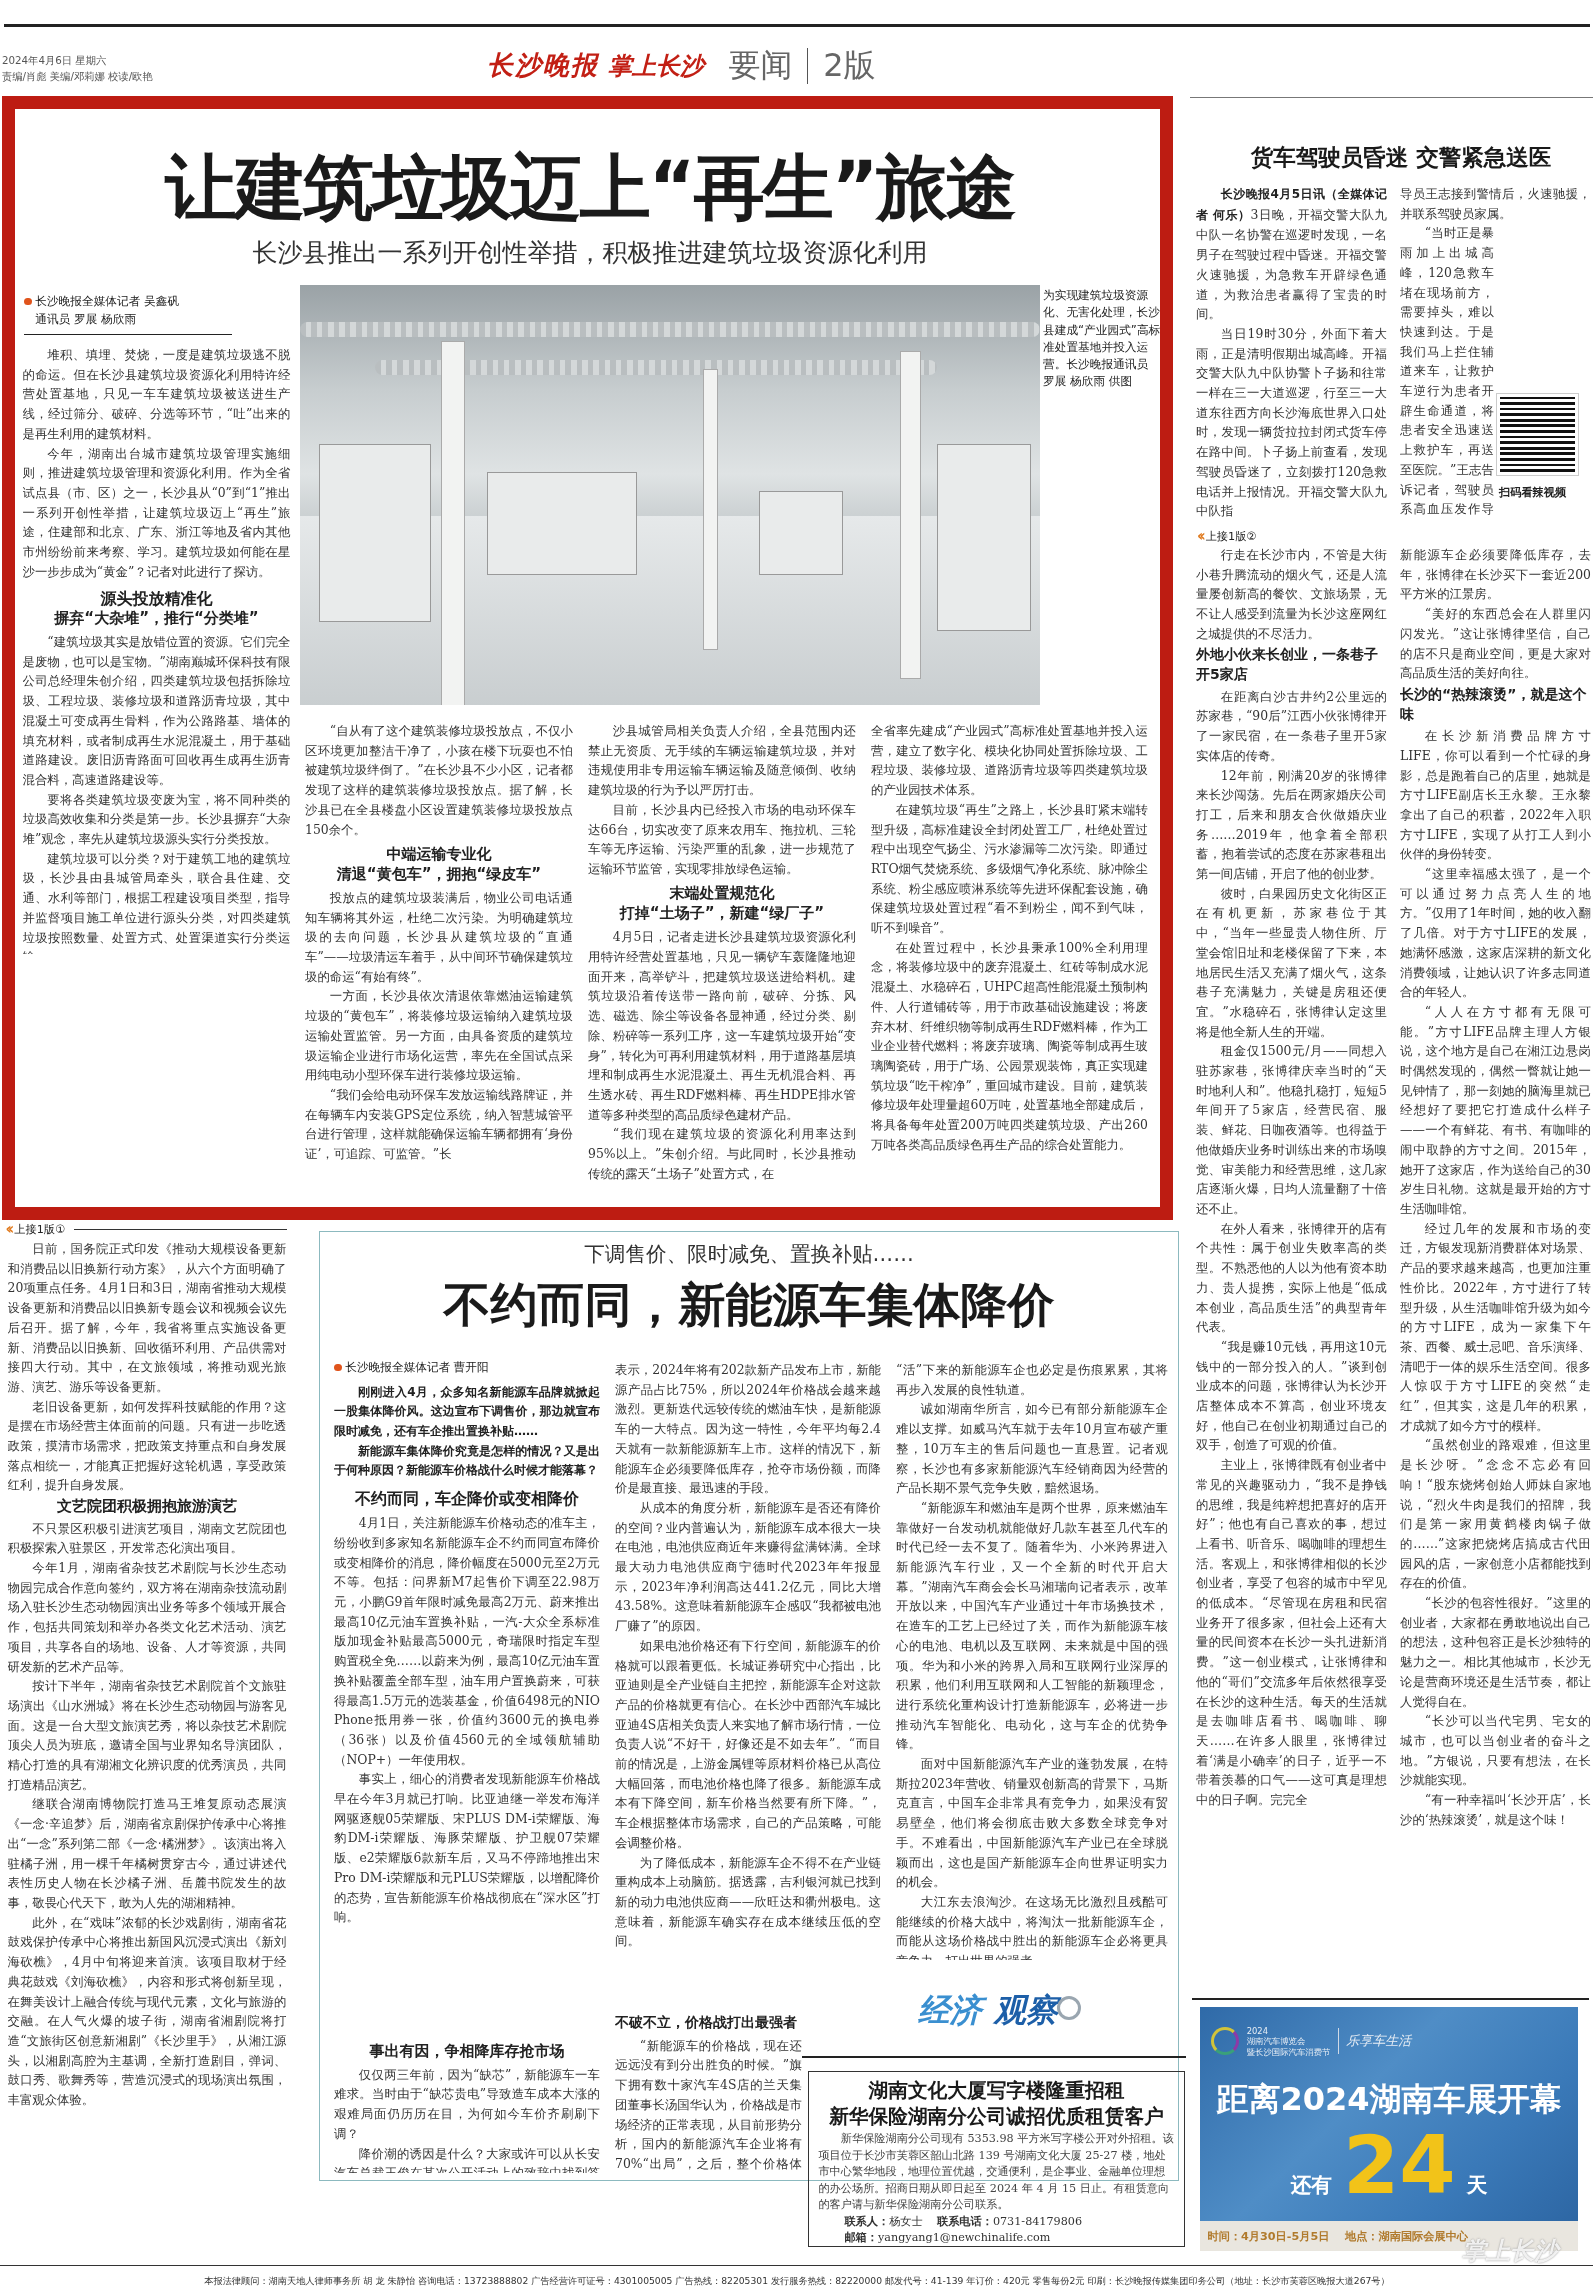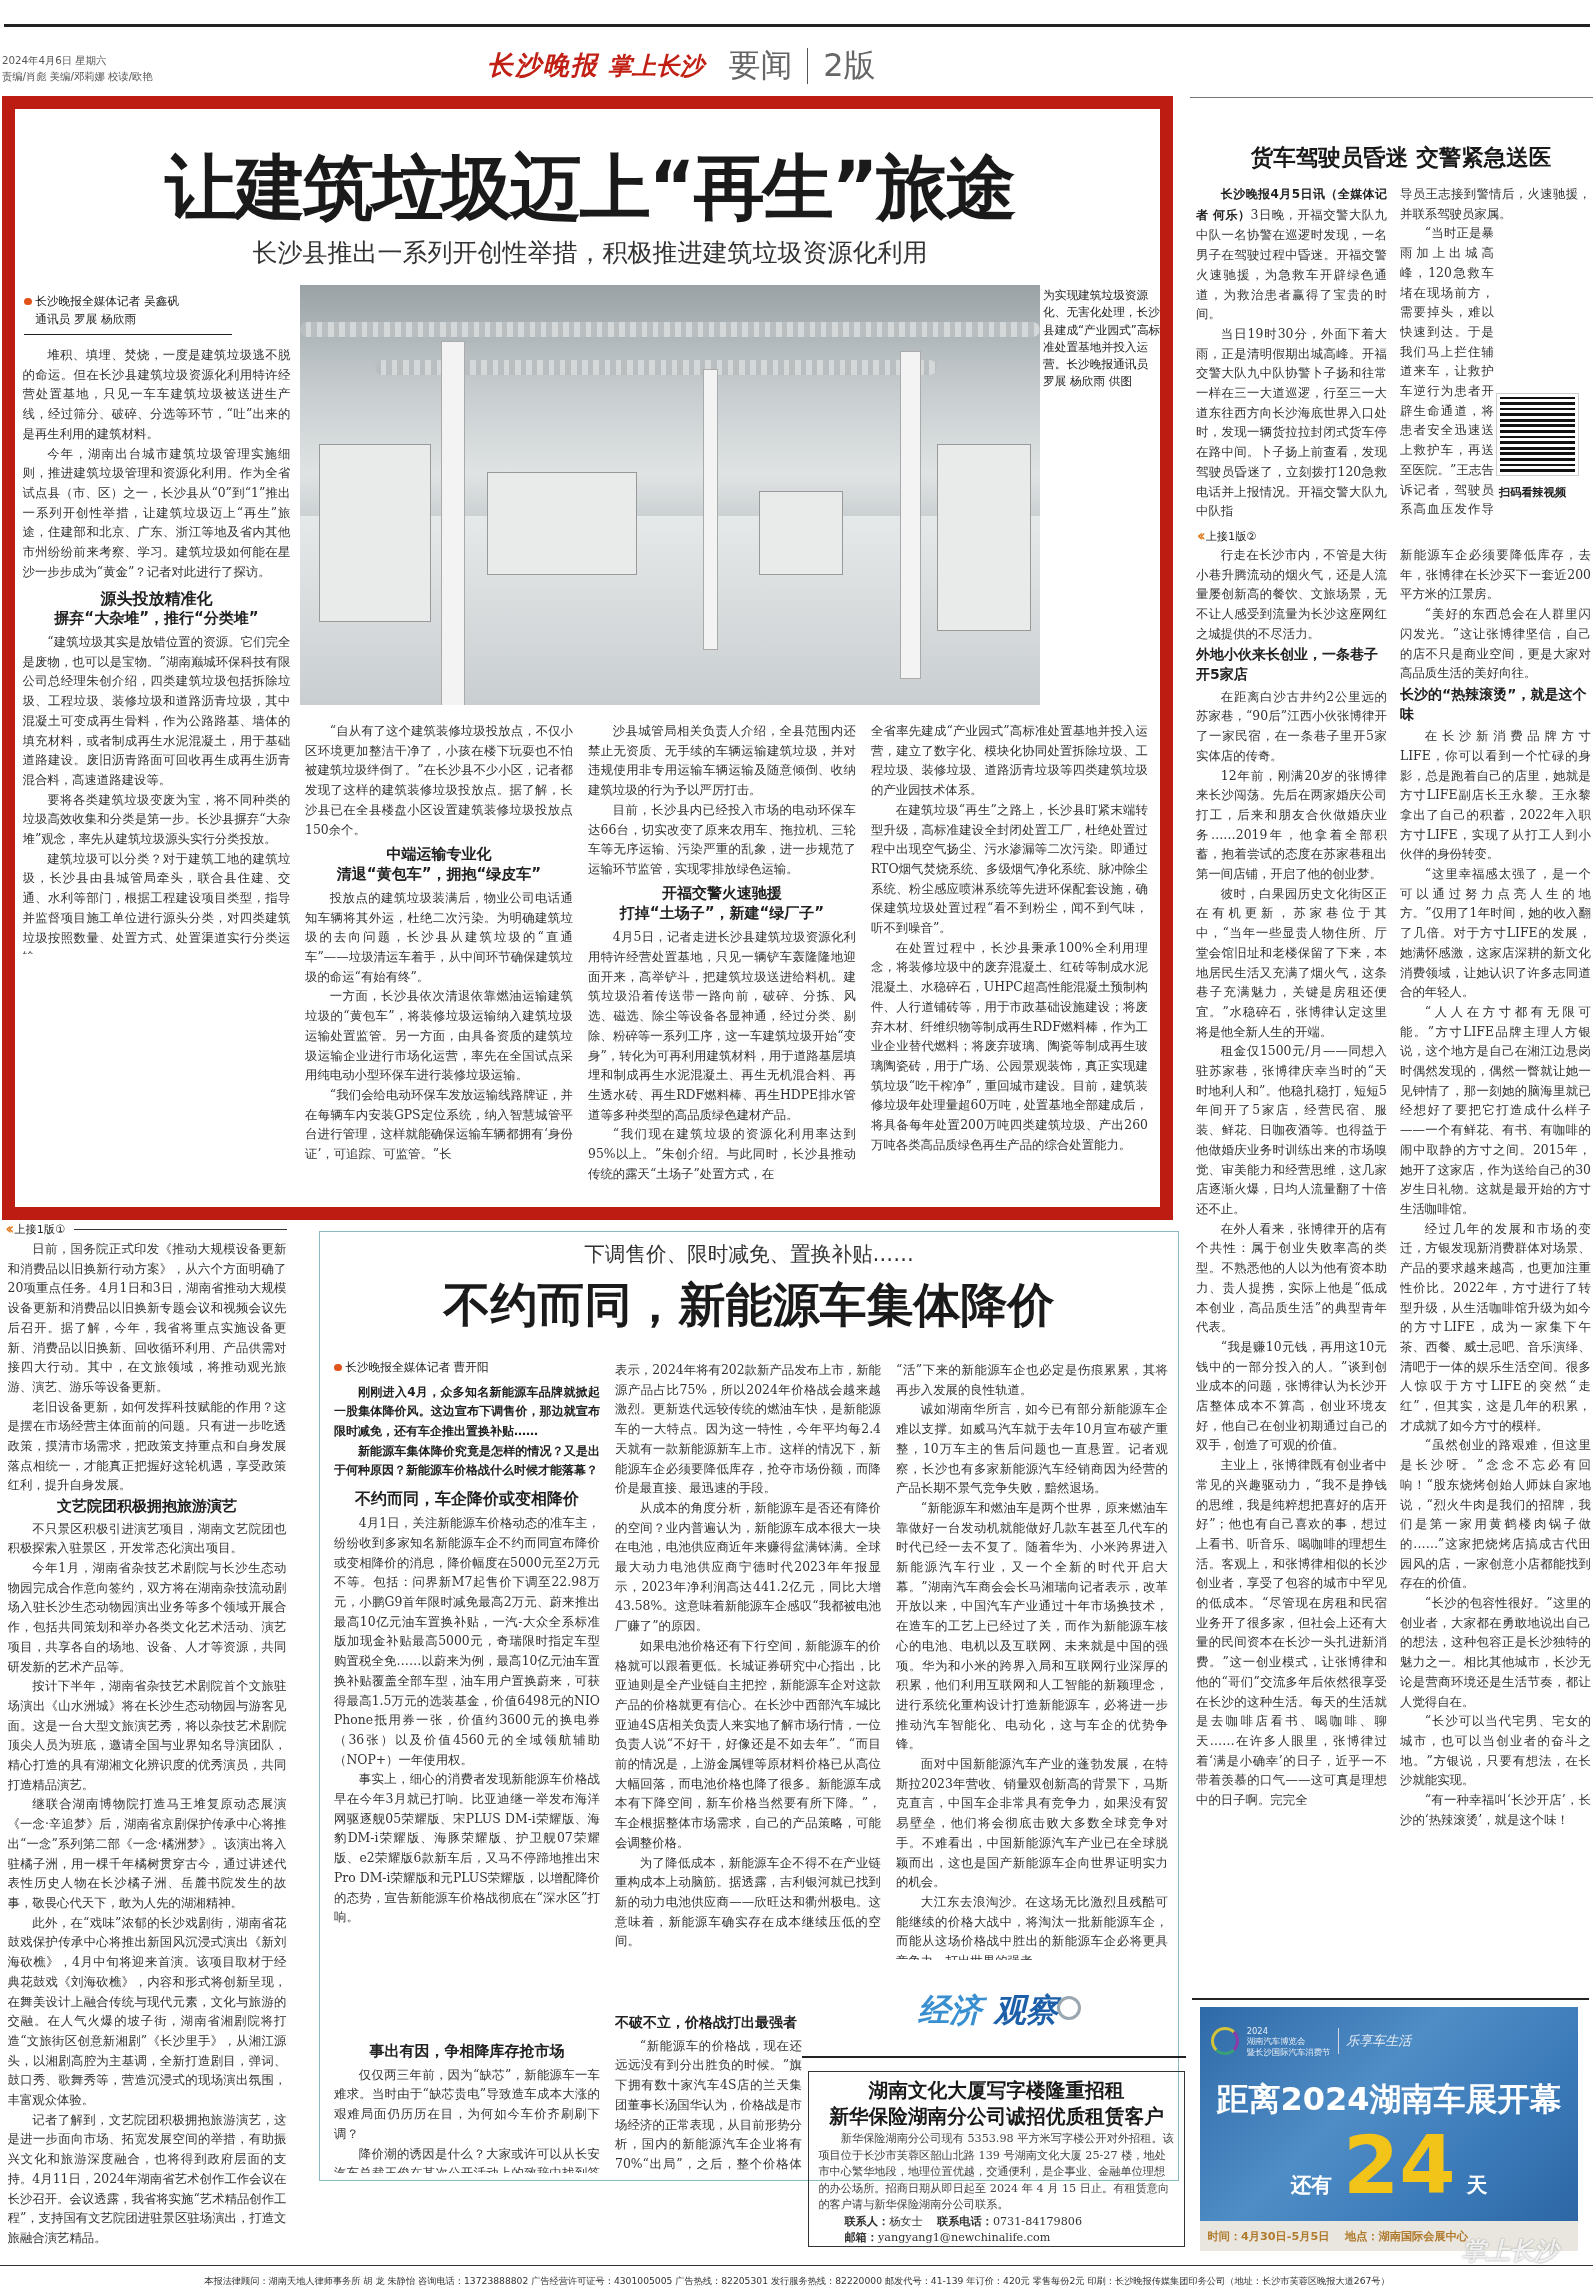--- a/index.html
+++ b/index.html
@@ -122,21 +122,21 @@
   <div class="sub-h" style="font-size:15px;margin-top:5.6px;">中端运输专业化</div>
   <div class="sub-h" style="font-size:15px;margin-bottom:3.7px;">清退“黄包车”，拥抱“绿皮车”</div>
   <p>投放点的建筑垃圾装满后，物业公司电话通知车辆将其外运，杜绝二次污染。为明确建筑垃圾的去向问题，长沙县从建筑垃圾的“直通车”——垃圾清运车着手，从中间环节确保建筑垃圾的命运“有始有终”。</p>
   <p>一方面，长沙县依次清退依靠燃油运输建筑垃圾的“黄包车”，将装修垃圾运输纳入建筑垃圾运输处置监管。另一方面，由具备资质的建筑垃圾运输企业进行市场化运营，率先在全国试点采用纯电动小型环保车进行装修垃圾运输。</p>
   <p>“我们会给电动环保车发放运输线路牌证，并在每辆车内安装GPS定位系统，纳入智慧城管平台进行管理，这样就能确保运输车辆都拥有‘身份证’，可追踪、可监管。”长</p>
 </div>
 
 <div class="col body-text" style="left:588px;top:721px;width:268px;height:487px;">
   <p>沙县城管局相关负责人介绍，全县范围内还禁止无资质、无手续的车辆运输建筑垃圾，并对违规使用非专用运输车辆运输及随意倾倒、收纳建筑垃圾的行为予以严厉打击。</p>
   <p>目前，长沙县内已经投入市场的电动环保车达66台，切实改变了原来农用车、拖拉机、三轮车等无序运输、污染严重的乱象，进一步规范了运输环节监管，实现零排放绿色运输。</p>
-  <div class="sub-h" style="font-size:15px;margin-top:5.6px;">开福交警火速驰援</div>
+  <div class="sub-h" style="font-size:15px;margin-top:5.6px;">末端处置规范化</div>
   <div class="sub-h" style="font-size:15px;margin-bottom:3.7px;">打掉“土场子”，新建“绿厂子”</div>
   <p>4月5日，记者走进长沙县建筑垃圾资源化利用特许经营处置基地，只见一辆铲车轰隆隆地迎面开来，高举铲斗，把建筑垃圾送进给料机。建筑垃圾沿着传送带一路向前，破碎、分拣、风选、磁选、除尘等设备各显神通，经过分类、剔除、粉碎等一系列工序，这一车建筑垃圾开始“变身”，转化为可再利用建筑材料，用于道路基层填埋和制成再生水泥混凝土、再生无机混合料、再生透水砖、再生RDF燃料棒、再生HDPE排水管道等多种类型的高品质绿色建材产品。</p>
   <p>“我们现在建筑垃圾的资源化利用率达到95%以上。”朱创介绍。与此同时，长沙县推动传统的露天“土场子”处置方式，在</p>
 </div>
 
 <div class="col body-text" style="left:871px;top:721px;width:277px;height:487px;">
   <p style="text-indent:0">全省率先建成“产业园式”高标准处置基地并投入运营，建立了数字化、模块化协同处置拆除垃圾、工程垃圾、装修垃圾、道路沥青垃圾等四类建筑垃圾的产业园技术体系。</p>
   <p>在建筑垃圾“再生”之路上，长沙县盯紧末端转型升级，高标准建设全封闭处置工厂，杜绝处置过程中出现空气扬尘、污水渗漏等二次污染。即通过RTO烟气焚烧系统、多级烟气净化系统、脉冲除尘系统、粉尘感应喷淋系统等先进环保配套设施，确保建筑垃圾处置过程“看不到粉尘，闻不到气味，听不到噪音”。</p>
   <p>在处置过程中，长沙县秉承100%全利用理念，将装修垃圾中的废弃混凝土、红砖等制成水泥混凝土、水稳碎石，UHPC超高性能混凝土预制构件、人行道铺砖等，用于市政基础设施建设；将废弃木材、纤维织物等制成再生RDF燃料棒，作为工业企业替代燃料；将废弃玻璃、陶瓷等制成再生玻璃陶瓷砖，用于广场、公园景观装饰，真正实现建筑垃圾“吃干榨净”，重回城市建设。目前，建筑装修垃圾年处理量超60万吨，处置基地全部建成后，将具备每年处置200万吨四类建筑垃圾、产出260万吨各类高品质绿色再生产品的综合处置能力。</p>
 </div>
@@ -191,21 +191,20 @@
 </div>
 <div class="col body-text" style="left:7.5px;top:1239px;width:279px;height:1019px;">
   <p>日前，国务院正式印发《推动大规模设备更新和消费品以旧换新行动方案》，从六个方面明确了20项重点任务。4月1日和3日，湖南省推动大规模设备更新和消费品以旧换新专题会议和视频会议先后召开。据了解，今年，我省将重点实施设备更新、消费品以旧换新、回收循环利用、产品供需对接四大行动。其中，在文旅领域，将推动观光旅游、演艺、游乐等设备更新。</p>
   <p>老旧设备更新，如何发挥科技赋能的作用？这是摆在市场经营主体面前的问题。只有进一步吃透政策，摸清市场需求，把政策支持重点和自身发展落点相统一，才能真正把握好这轮机遇，享受政策红利，提升自身发展。</p>
   <div class="sub-h" style="font-size:15px;margin:1.9px 0;">文艺院团积极拥抱旅游演艺</div>
   <p>不只景区积极引进演艺项目，湖南文艺院团也积极探索入驻景区，开发常态化演出项目。</p>
   <p>今年1月，湖南省杂技艺术剧院与长沙生态动物园完成合作意向签约，双方将在湖南杂技流动剧场入驻长沙生态动物园演出业务等多个领域开展合作，包括共同策划和举办各类文化艺术活动、演艺项目，共享各自的场地、设备、人才等资源，共同研发新的艺术产品等。</p>
   <p>按计下半年，湖南省杂技艺术剧院首个文旅驻场演出《山水洲城》将在长沙生态动物园与游客见面。这是一台大型文旅演艺秀，将以杂技艺术剧院顶尖人员为班底，邀请全国与业界知名导演团队，精心打造的具有湖湘文化辨识度的优秀演员，共同打造精品演艺。</p>
   <p>继联合湖南博物院打造马王堆复原动态展演《一念·辛追梦》后，湖南省京剧保护传承中心将推出“一念”系列第二部《一念·橘洲梦》。该演出将入驻橘子洲，用一棵千年橘树贯穿古今，通过讲述代表性历史人物在长沙橘子洲、岳麓书院发生的故事，敬畏心代天下，敢为人先的湖湘精神。</p>
   <p>此外，在“戏味”浓郁的长沙戏剧街，湖南省花鼓戏保护传承中心将推出新国风沉浸式演出《新刘海砍樵》，4月中旬将迎来首演。该项目取材于经典花鼓戏《刘海砍樵》，内容和形式将创新呈现，在舞美设计上融合传统与现代元素，文化与旅游的交融。在人气火爆的坡子街，湖南省湘剧院将打造“文旅街区创意新湘剧”《长沙里手》，从湘江源头，以湘剧高腔为主基调，全新打造剧目，弹词、鼓口秀、歌舞秀等，营造沉浸式的现场演出氛围，丰富观众体验。</p>
-  <p>记者了解到，文艺院团积极拥抱旅游演艺，这是进一步面向市场、拓宽发展空间的举措，有助振兴文化和旅游深度融合，也将得到政府层面的支持。4月11日，2024年湖南省艺术创作工作会议在长沙召开。会议透露，我省将实施“艺术精品创作工程”，支持国有文艺院团进驻景区驻场演出，打造文旅融合演艺精品。</p>
 </div>
 
 <div class="abs car-box"></div>
 <div class="abs car-kicker">下调售价、限时减免、置换补贴……</div>
 <div class="abs car-title">不约而同，新能源车集体降价</div>
 
 <div class="col" style="left:334px;top:1360px;width:266px;height:600px;">
   <div class="sans" style="font-size:11.7px;margin-bottom:7.5px;"><span class="dot"></span><span>长沙晚报全媒体记者 曹开阳</span></div>
   <div class="lede body-text" style="text-indent:2em;">刚刚进入4月，众多知名新能源车品牌就掀起一股集体降价风。这边宣布下调售价，那边就宣布限时减免，还有车企推出置换补贴……</div>
   <div class="lede body-text" style="text-indent:2em;">新能源车集体降价究竟是怎样的情况？又是出于何种原因？新能源车价格战什么时候才能落幕？</div>

